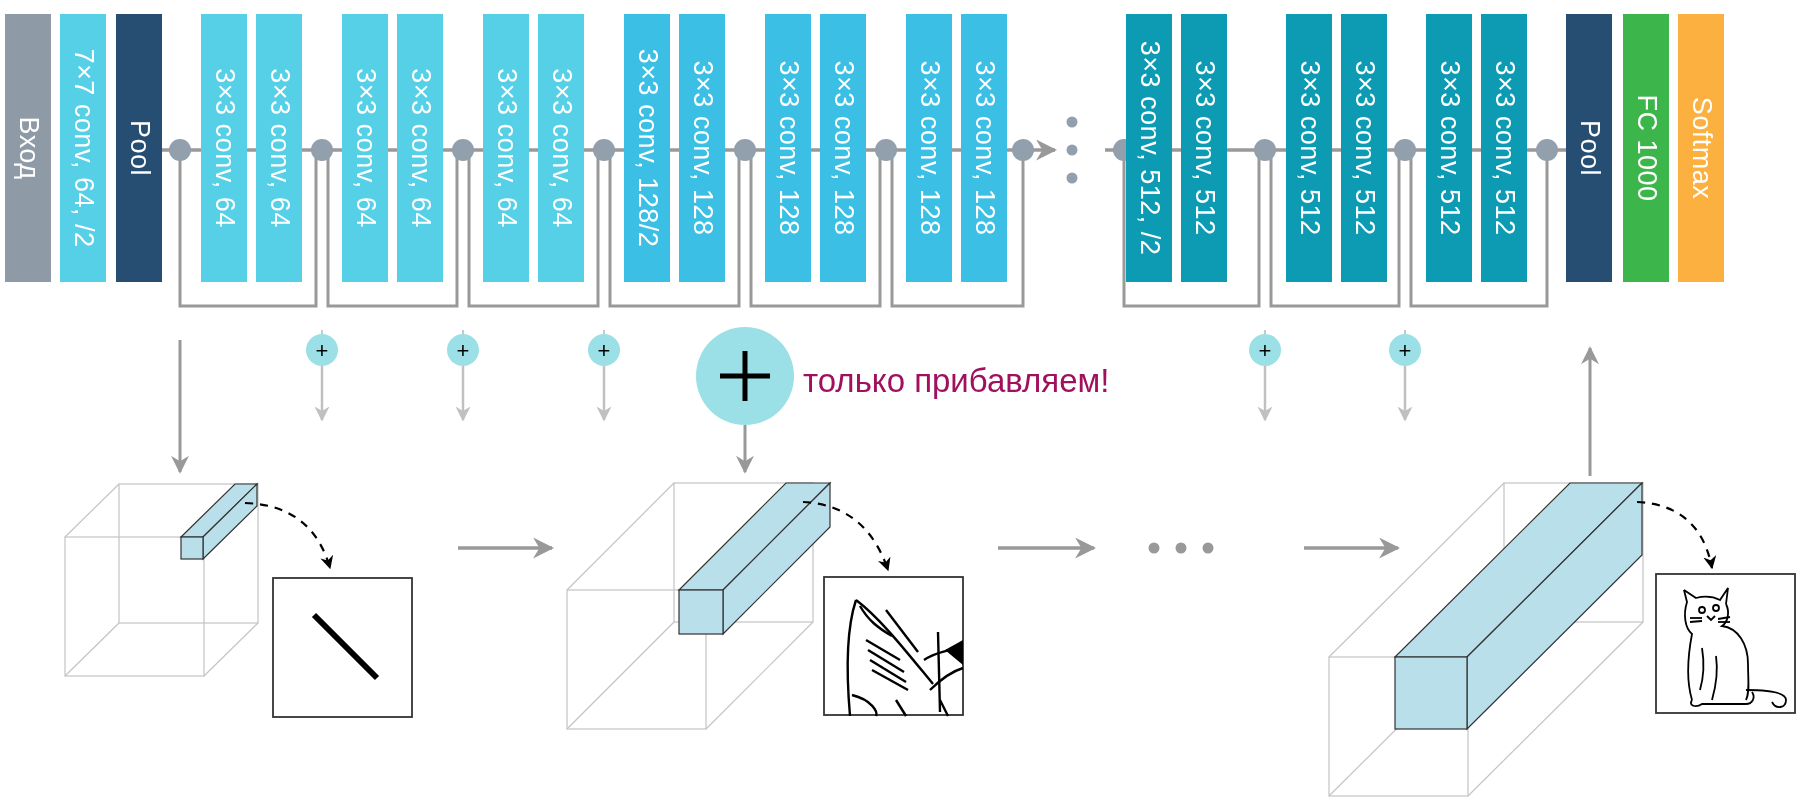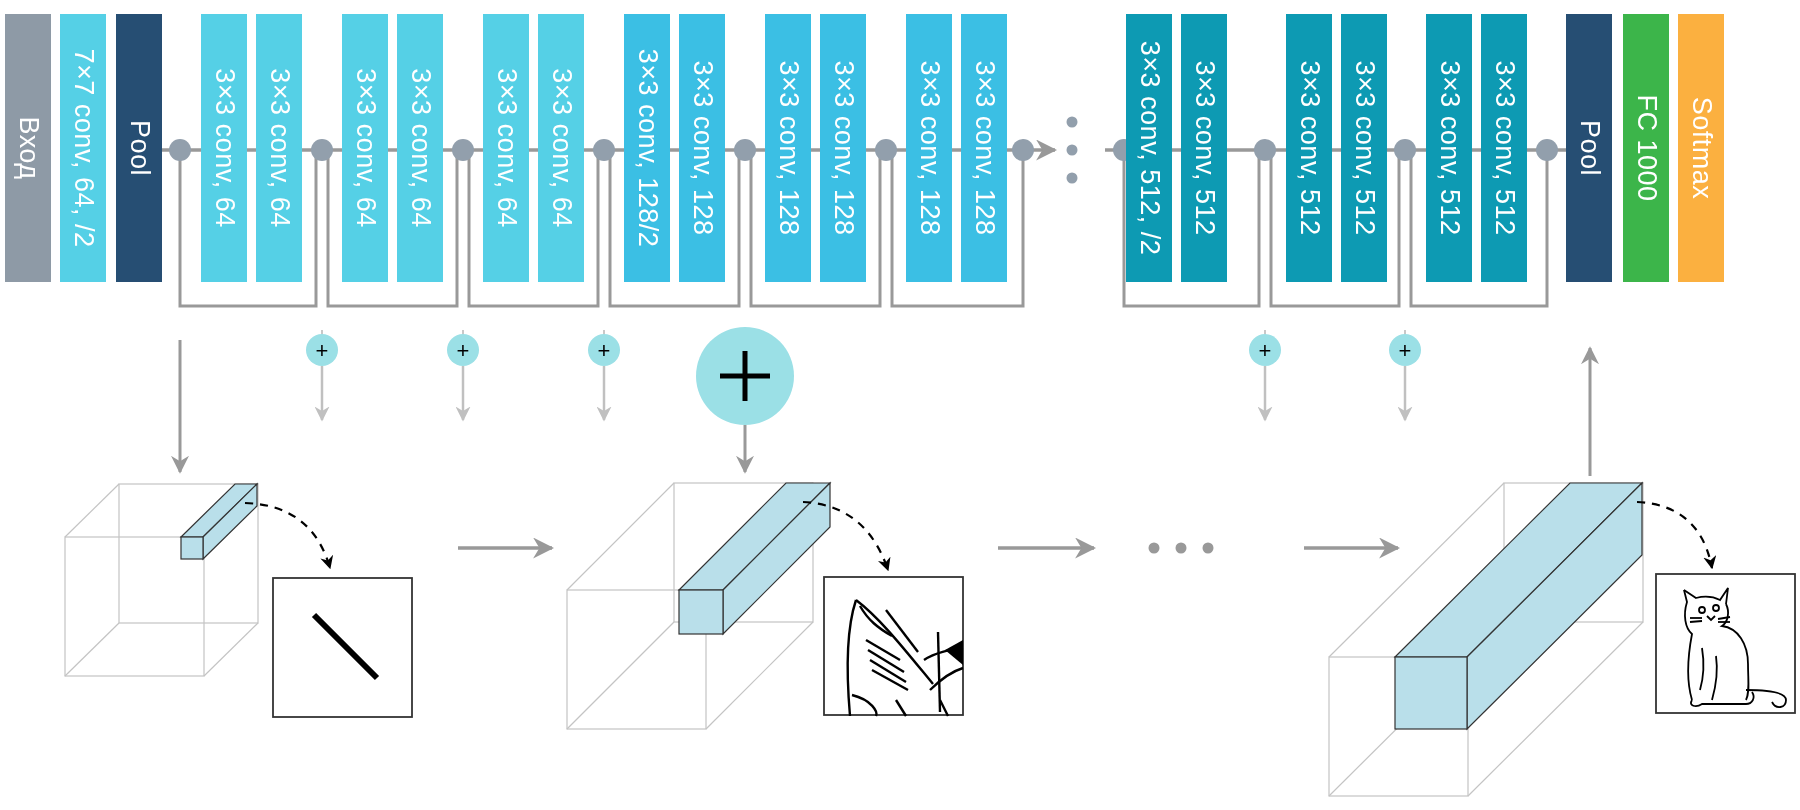--- a/index.html
+++ b/index.html
@@ -258,13 +258,14 @@
         <span class="lbl">Pool</span>
       </div>
       <div class="block" style="left: 1623px; background: rgb(60, 181, 74);">
         <span class="lbl">FC 1000</span>
       </div>
       <div class="block" style="left: 1678px; background: rgb(251, 176, 64);">
         <span class="lbl">Softmax</span>
       </div>
     </div>
 
+  <div class="note">только прибавляем!</div>
 </div>
 
 </body></html>

